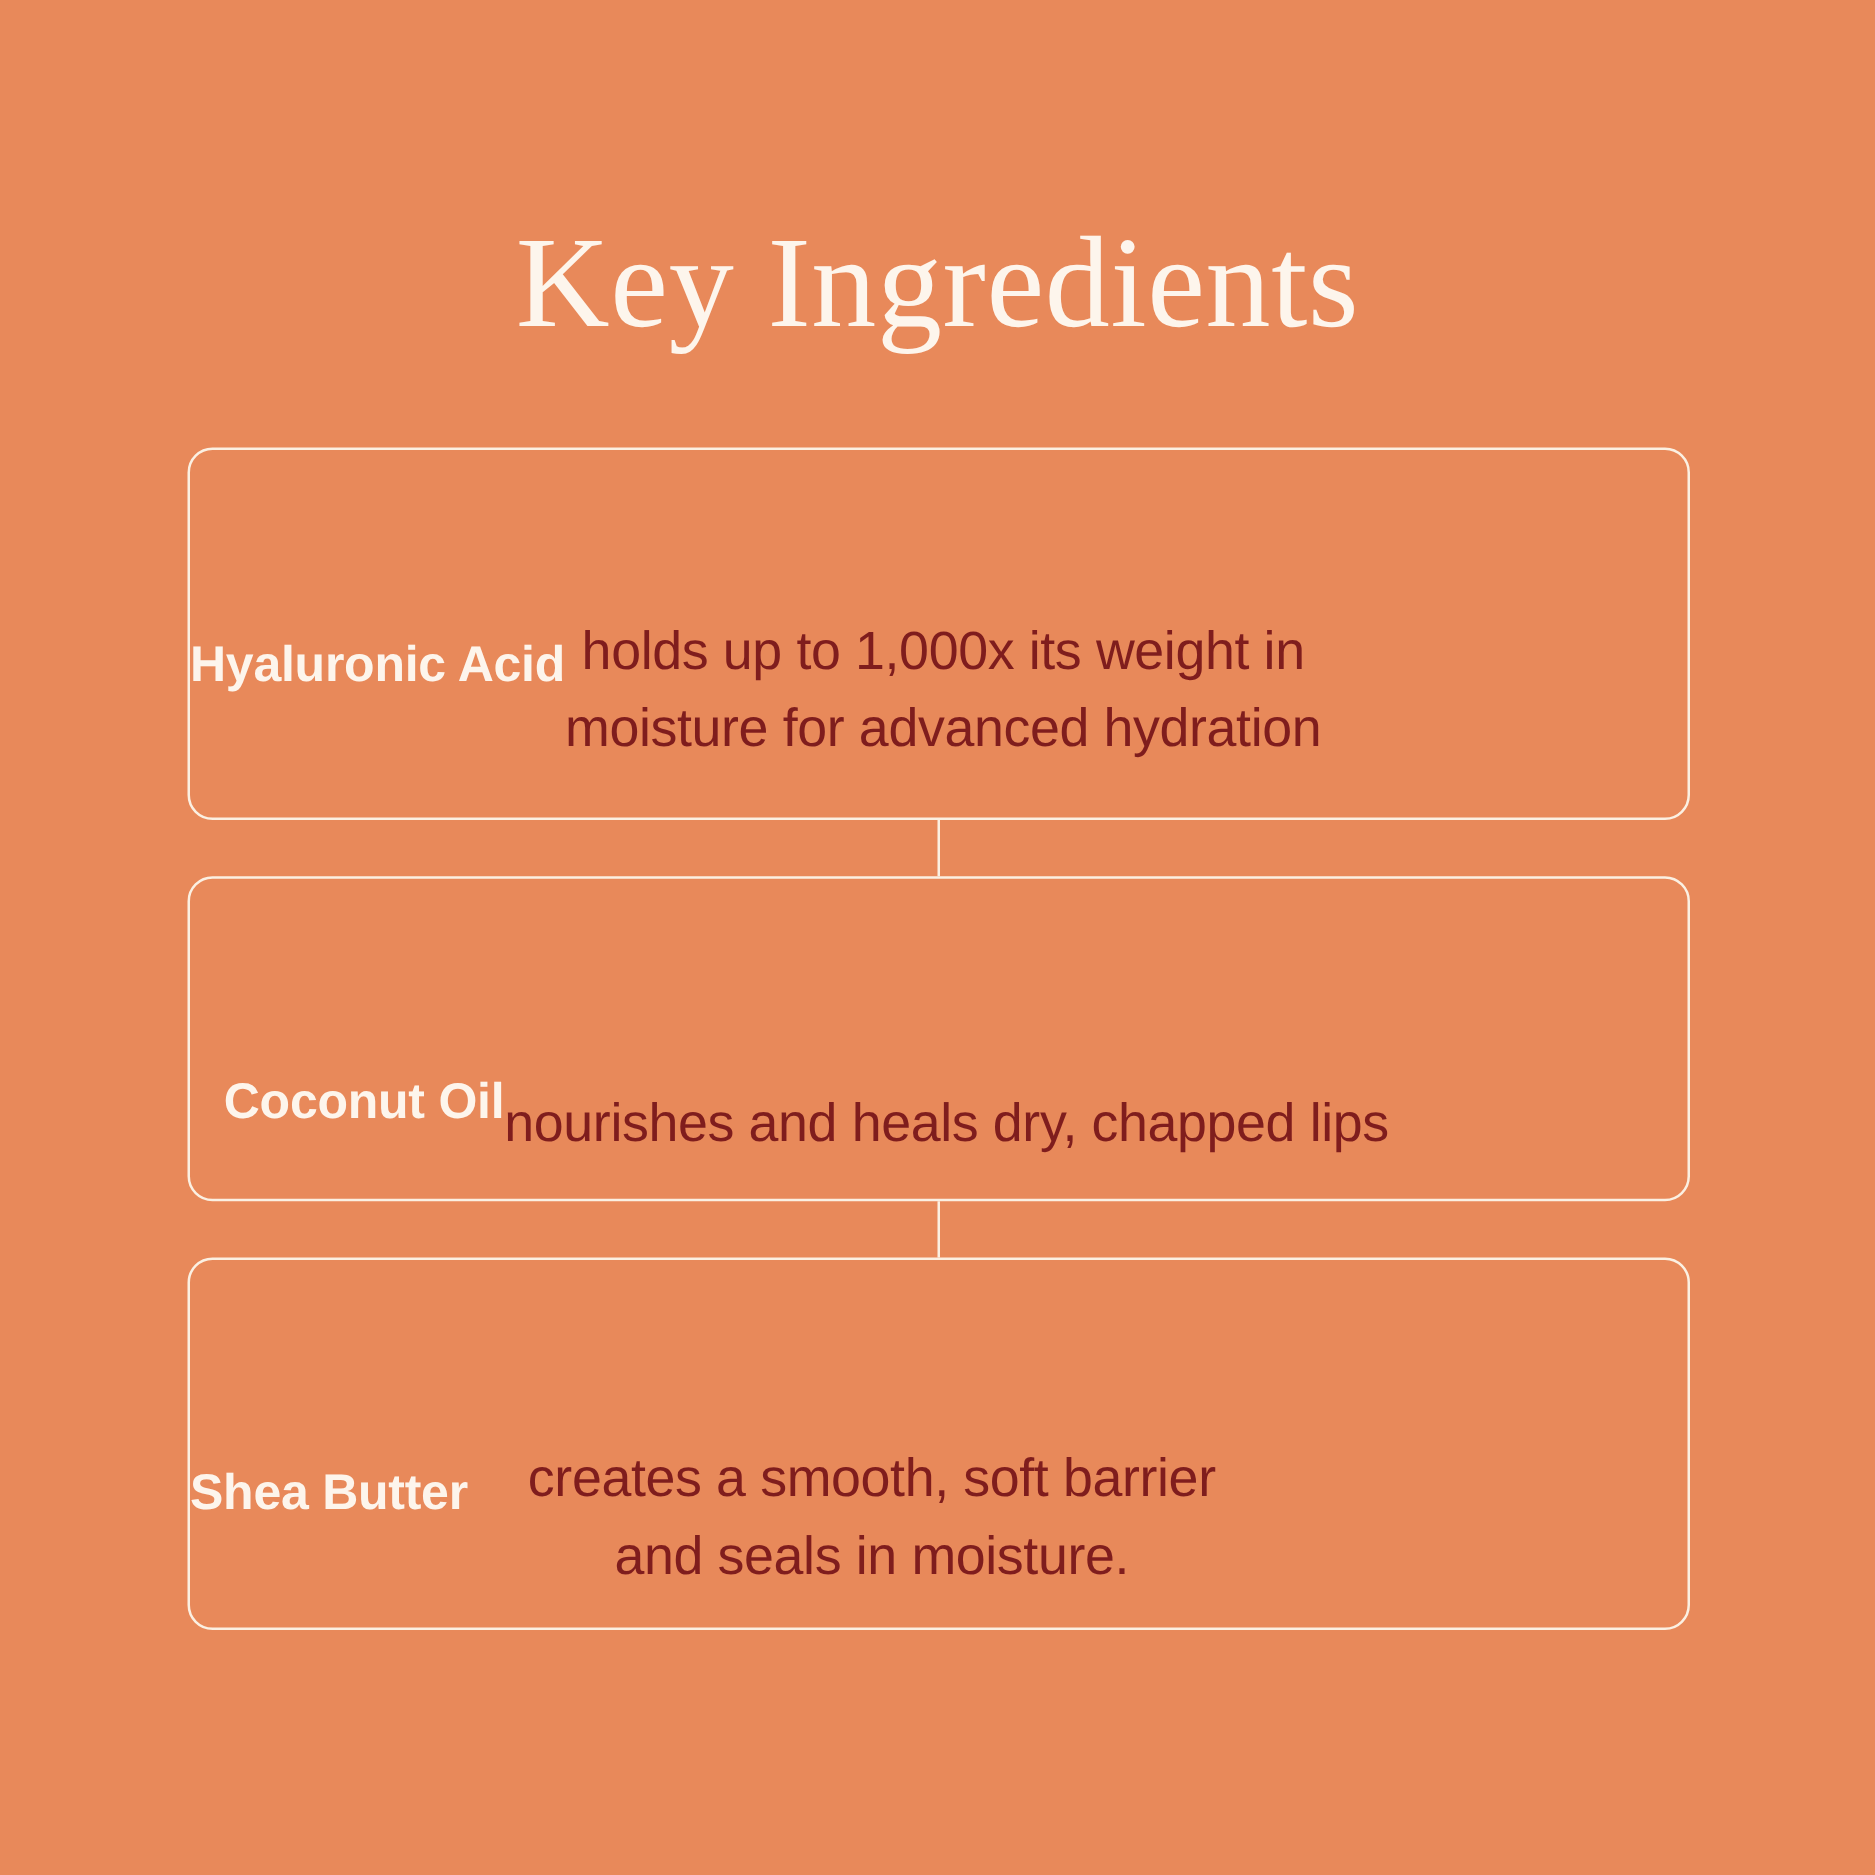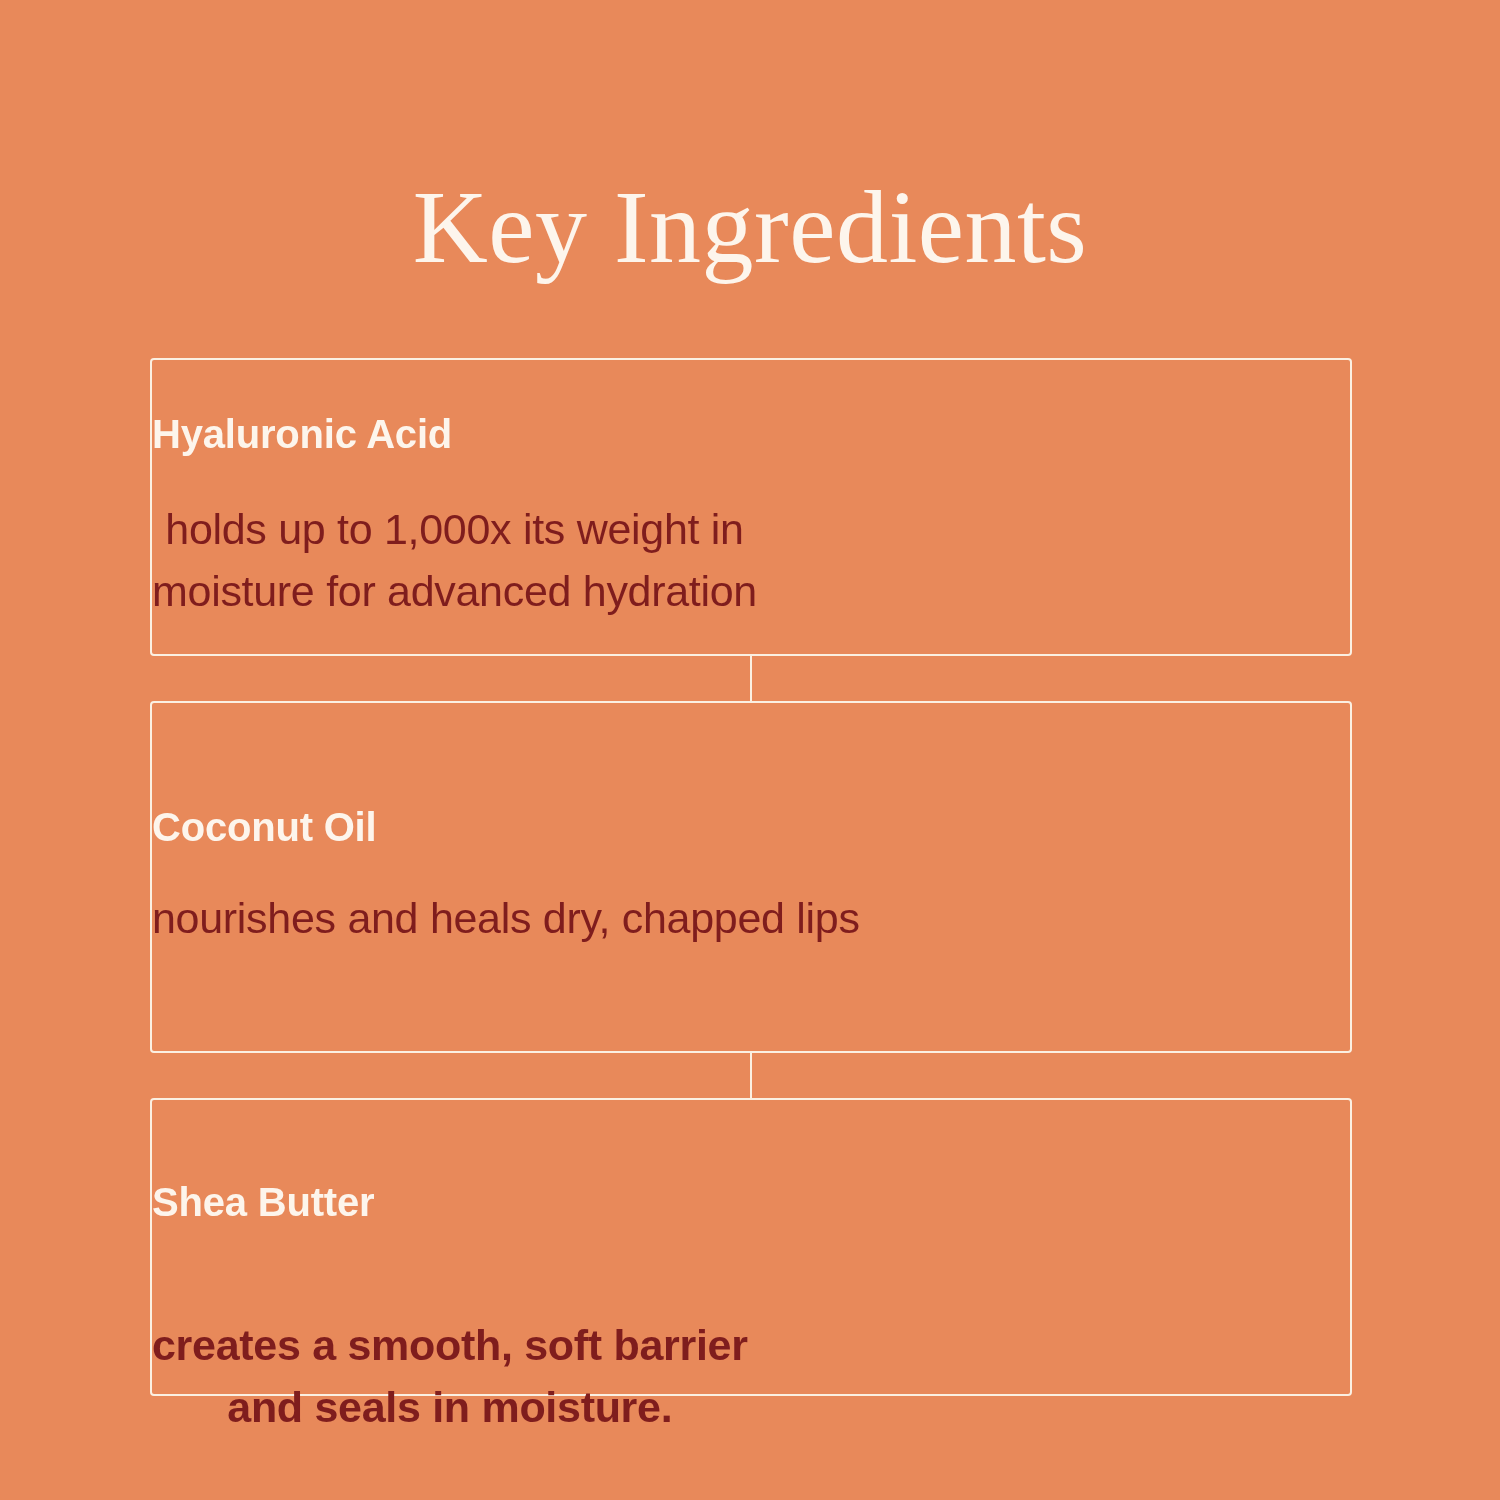--- a/index.html
+++ b/index.html
@@ -46,31 +46,31 @@
     left: 150px;
     top: 358px;
     width: 1202px;
   }
 
   .card {
     position: relative;
     box-sizing: border-box;
     width: 1202px;
     border: 2px solid #fbf0e2;
-    border-radius: 4px;
+    border-radius: 20px;
     background: transparent;
     display: flex;
-    flex-direction: column;
-    align-items: flex-start;
+    flex-direction: row;
+    align-items: center;
     justify-content: flex-start;
     text-align: center;
   }
 
   .card-1 { height: 298px; padding-top: 50px; }
-  .card-2 { height: 352px; padding-top: 100px; }
+  .card-2 { height: 260px; padding-top: 100px; padding-left: 27px; }
   .card-3 { height: 298px; padding-top: 78px; gap: 48px; }
 
   .card-title {
     font-family: "Liberation Sans", sans-serif;
     font-weight: bold;
     font-size: 40px;
     line-height: 1.2;
     color: #fdf5ec;
     margin: 0;
     letter-spacing: -0.2px;
@@ -82,21 +82,21 @@
     font-size: 43px;
     line-height: 1.45;
     color: #7f1d1d;
     margin: 0;
     letter-spacing: -0.3px;
     white-space: pre-line;
   }
 
   .card-1 .card-desc { margin-top: 40px; }
   .card-2 .card-desc { margin-top: 36px; }
-  .card-3 .card-desc { margin-top: 40px; font-weight: bold; }
+  .card-3 .card-desc { margin-top: 40px; }
 
   
   .connector {
     width: 1202px;
     height: 45px;
     position: relative;
   }
   .connector::before {
     content: "";
     position: absolute;

